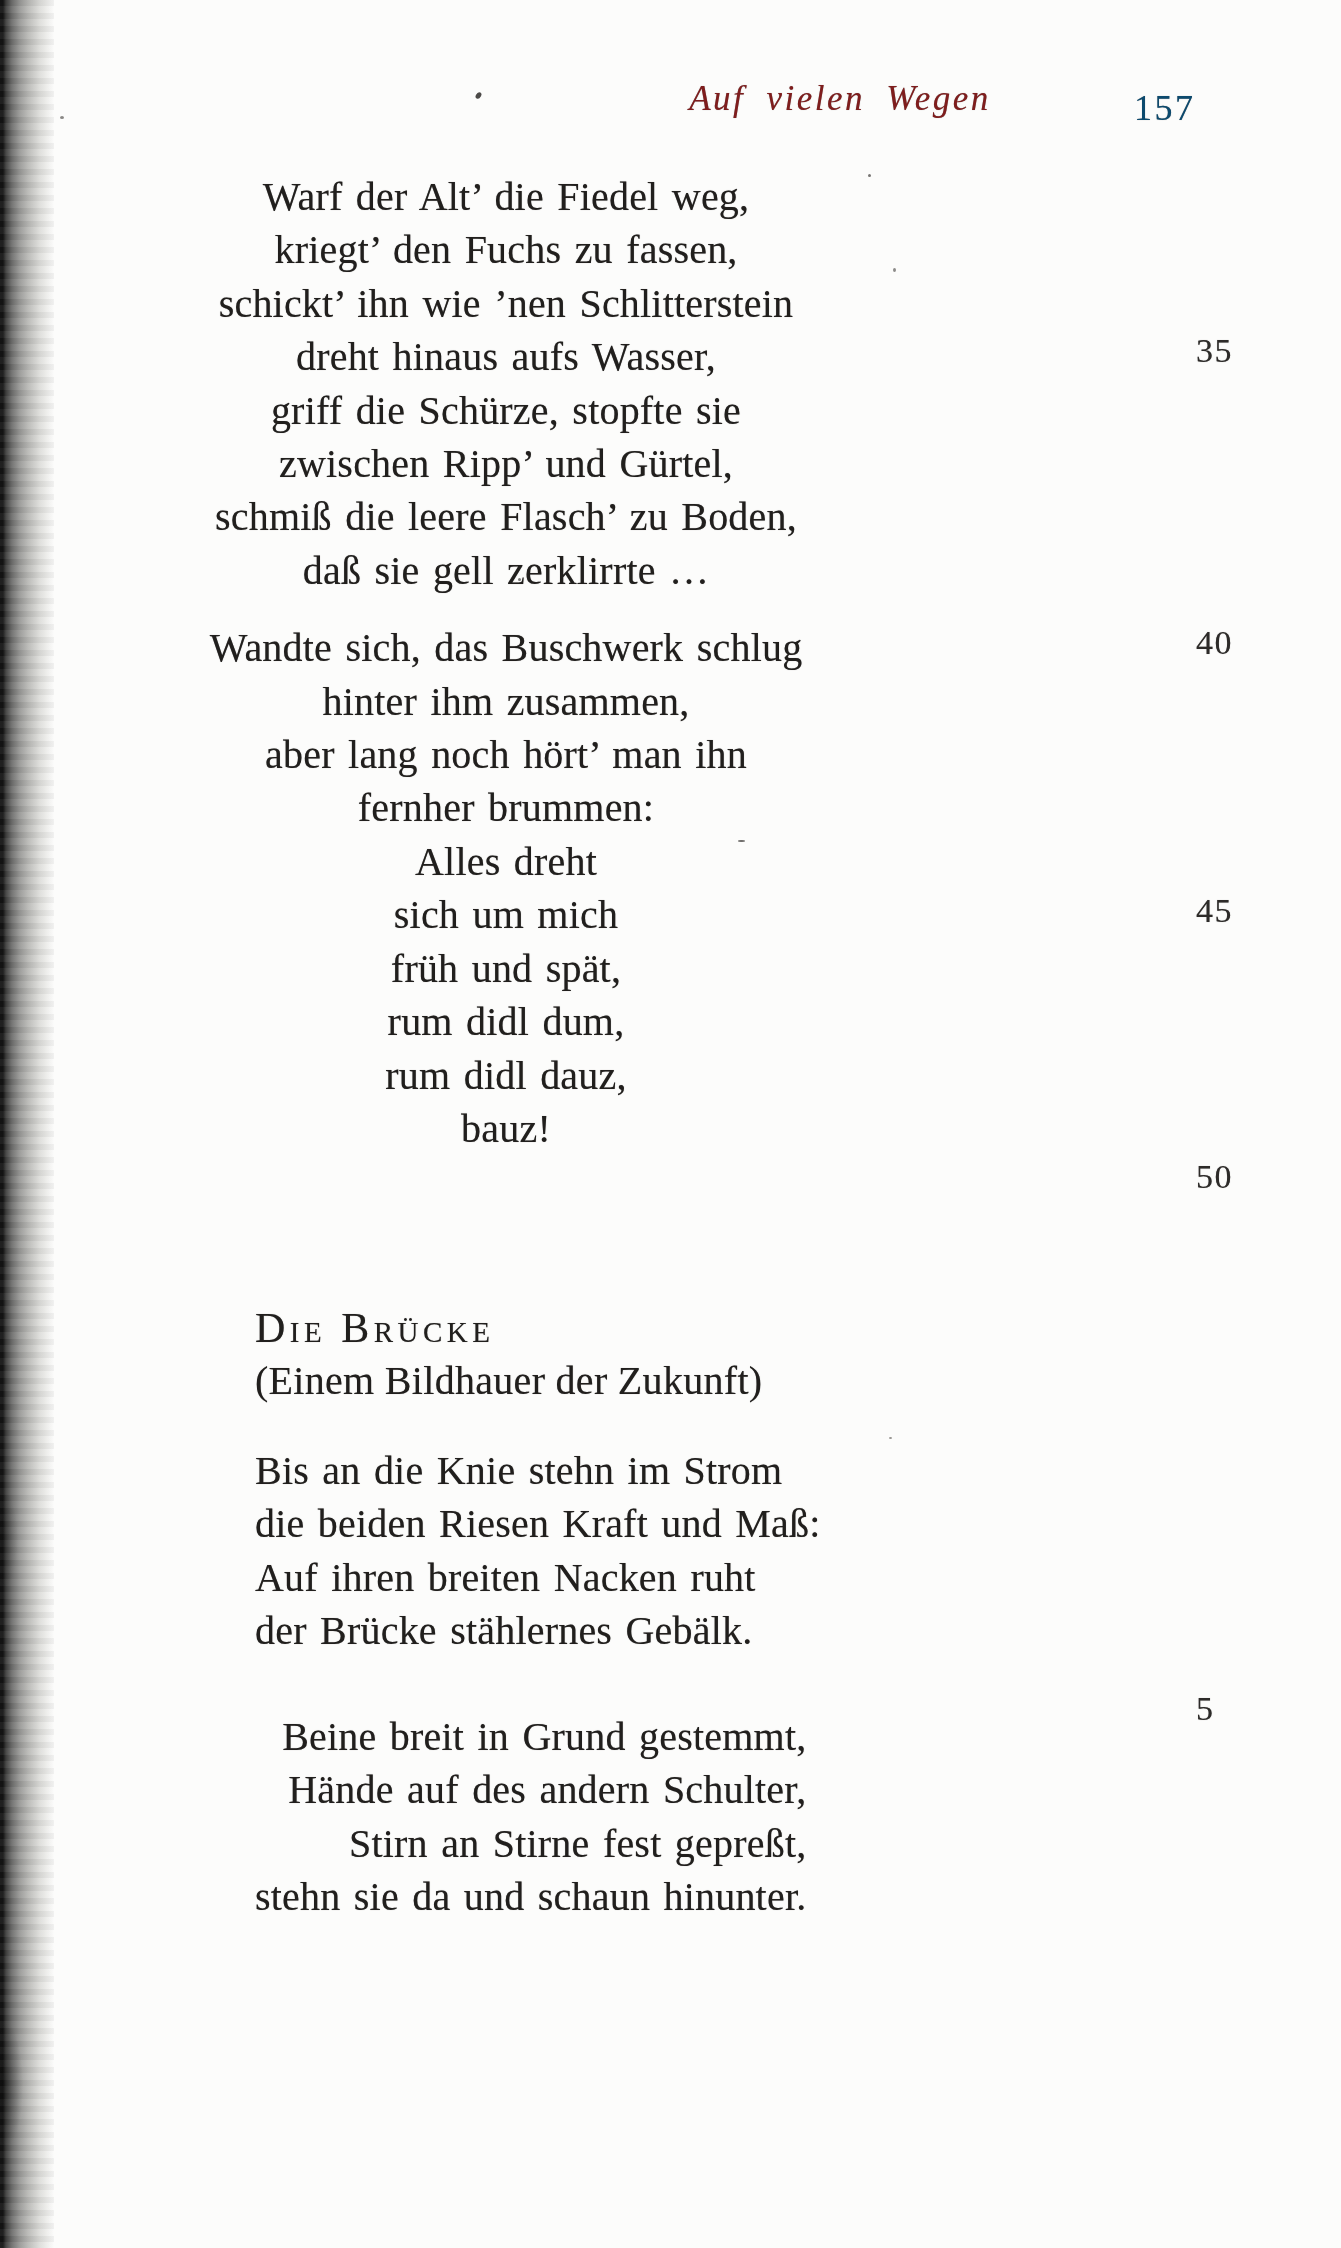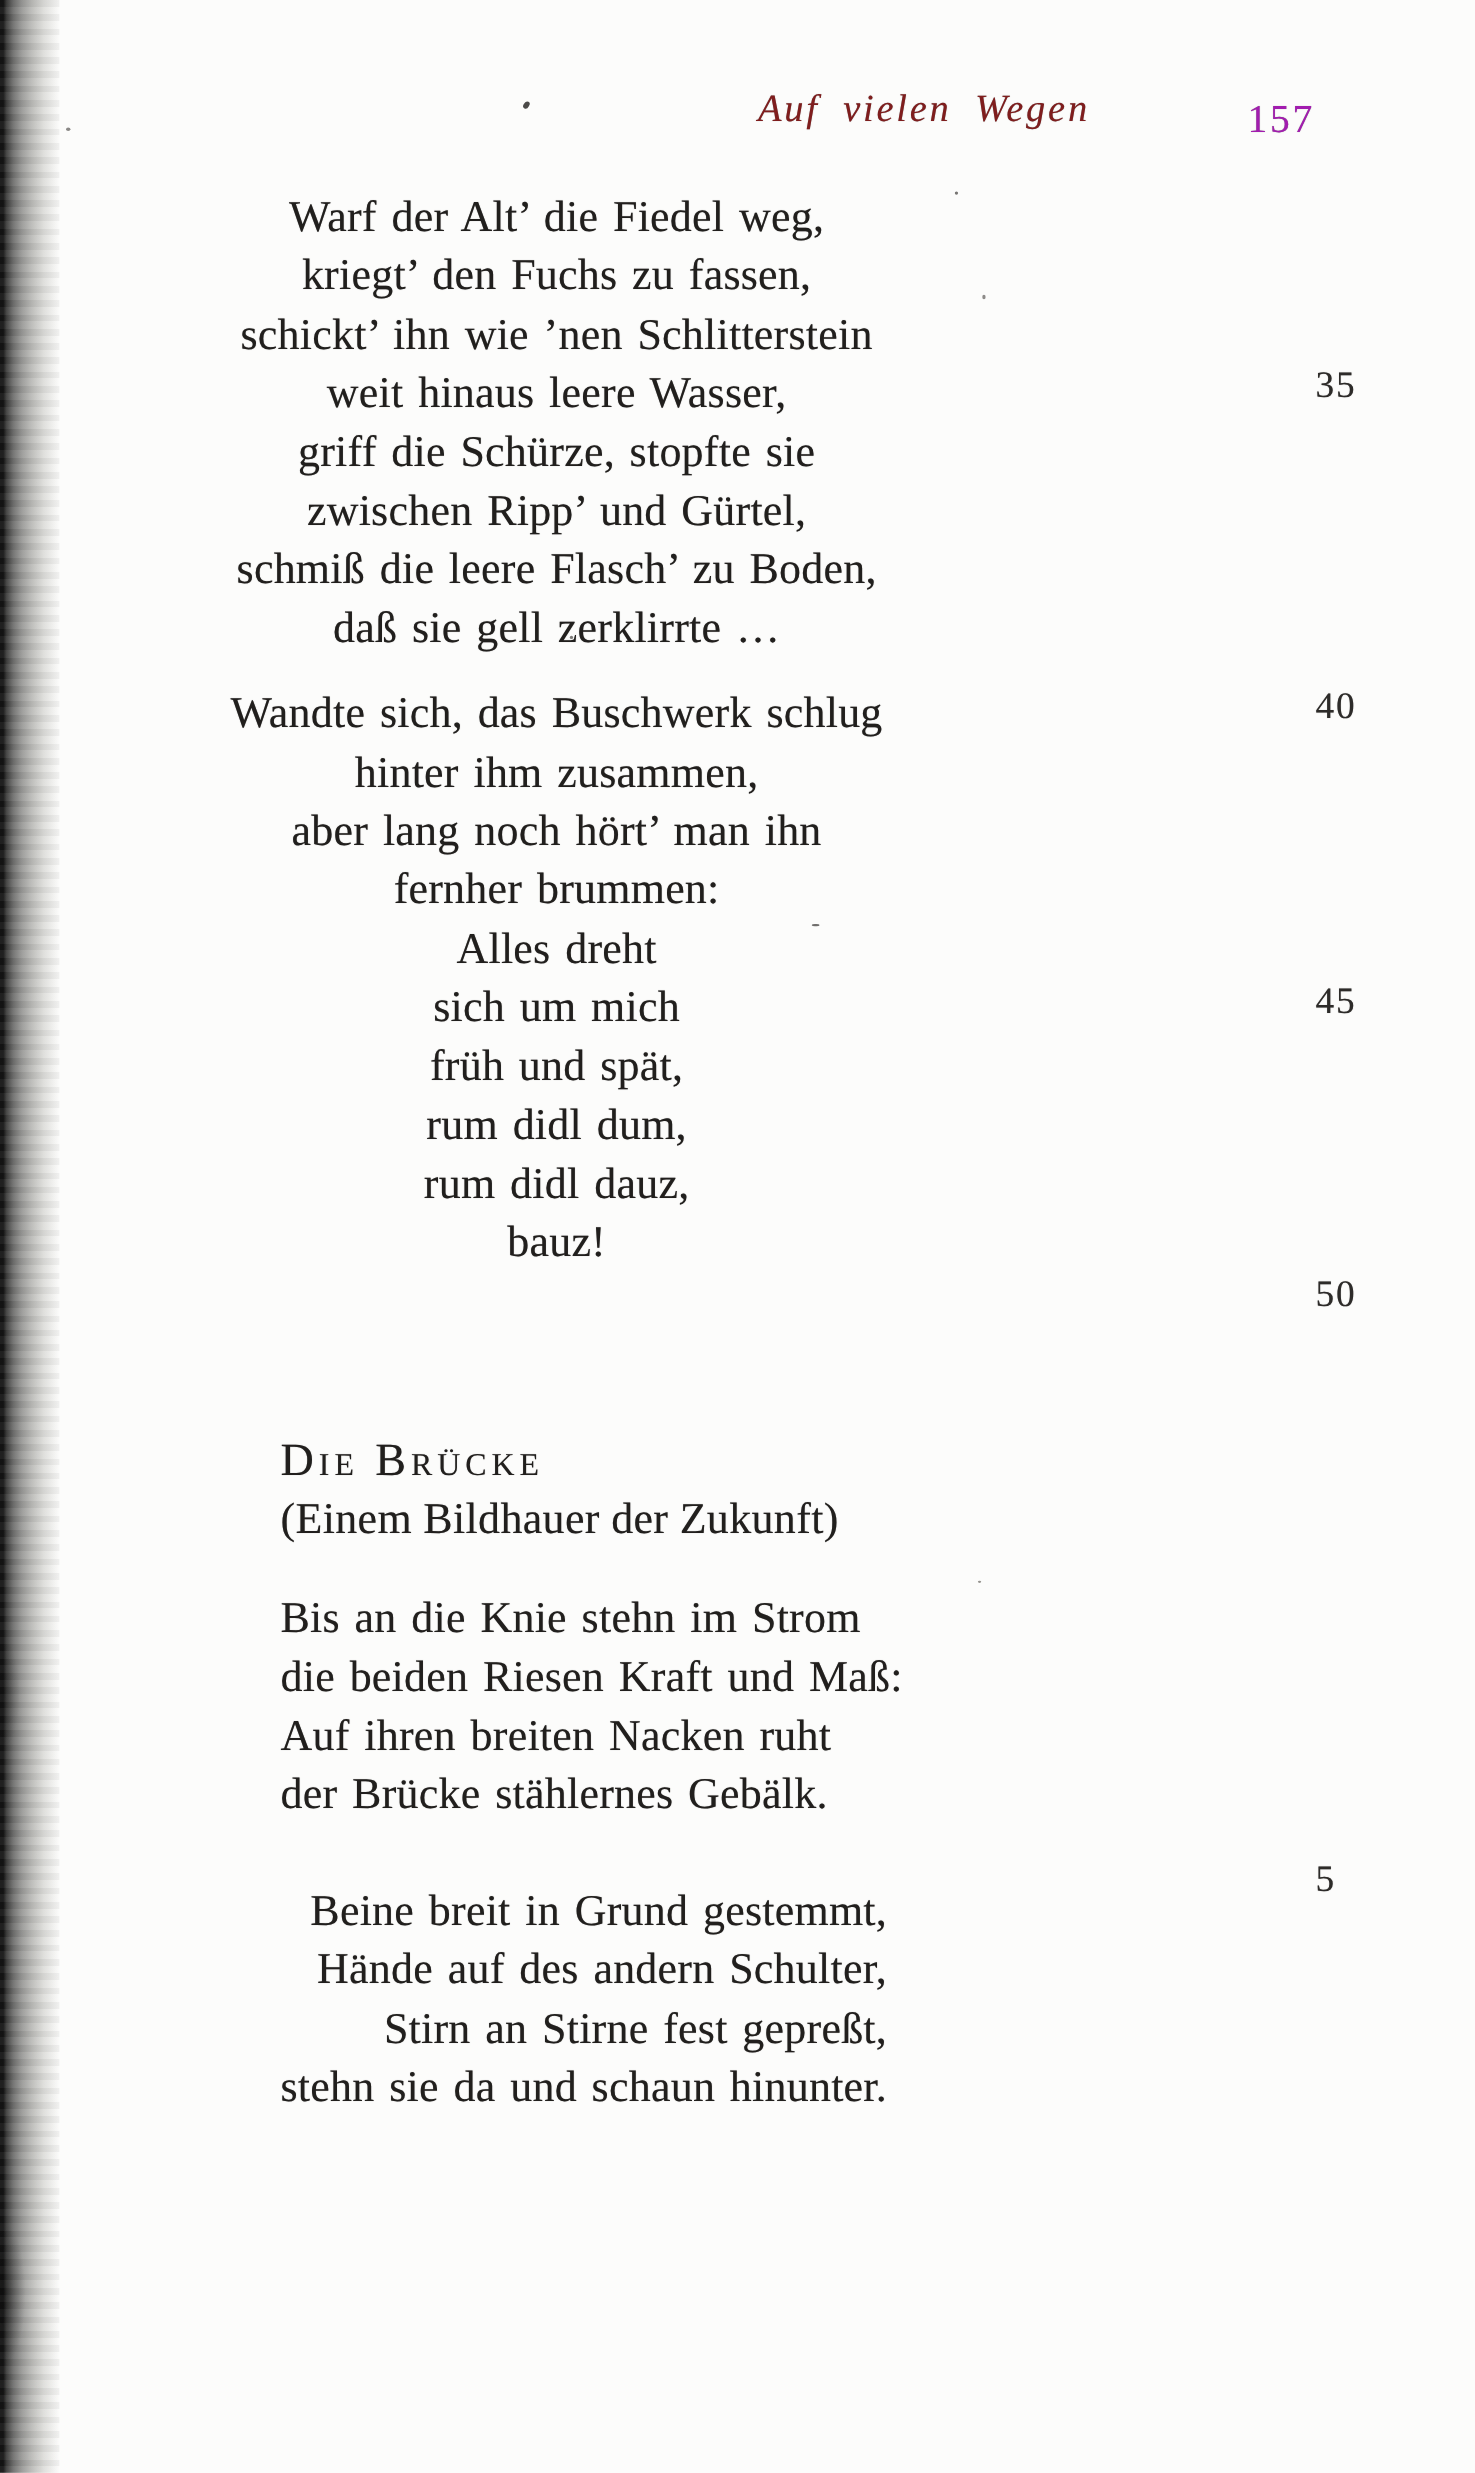--- a/index.html
+++ b/index.html
@@ -25,21 +25,21 @@
       repeating-linear-gradient(180deg, rgba(0,0,0,0.045) 0 6px, rgba(255,255,255,0.05) 6px 13px);
   }
   .running-title{
     position:absolute;left:590px;width:500px;top:80px;text-align:center;
     font-style:italic;font-size:35px;line-height:1.1;
     letter-spacing:2.5px;word-spacing:10px;color:#7f1d1d;
     text-shadow:0 0 0.7px rgba(40,38,36,0.55);
   }
   .page-number{
     position:absolute;left:1134px;top:90px;width:70px;
-    font-size:36px;line-height:1;letter-spacing:2.5px;color:#a21caf;
+    font-size:36px;line-height:1;letter-spacing:2.5px;color:#0c4a6e;
     text-shadow:0 0 0.7px rgba(40,38,36,0.55);
   }
   .verse{
     font-size:40px;line-height:53.4px;letter-spacing:0.2px;word-spacing:0.08em;
     text-shadow:0 0 0.7px rgba(33,31,29,0.55);
   }
   .poem-continuation{position:absolute;left:150px;top:170px;width:712px;text-align:center;}
   .stanza + .stanza{margin-top:24px;}
   .bruecke-title{
     position:absolute;left:255px;top:1303px;
@@ -82,21 +82,21 @@
 
   <div class="running-title">Auf vielen Wegen</div>
 
   <div class="page-number">157</div>
 
   <div class="poem-continuation">
     <div class="stanza">
       <div class="verse">Warf der Alt’ die Fiedel weg,</div>
       <div class="verse">kriegt’ den Fuchs zu fassen,</div>
       <div class="verse">schickt’ ihn wie ’nen Schlitterstein</div>
-      <div class="verse">weit hinaus leere Wasser,</div>
+      <div class="verse">dreht hinaus aufs Wasser,</div>
       <div class="verse">griff die Schürze, stopfte sie</div>
       <div class="verse">zwischen Ripp’ und Gürtel,</div>
       <div class="verse">schmiß die leere Flasch’ zu Boden,</div>
       <div class="verse">daß sie gell zerklirrte …</div>
     </div>
     <div class="stanza">
       <div class="verse">Wandte sich, das Buschwerk schlug</div>
       <div class="verse">hinter ihm zusammen,</div>
       <div class="verse">aber lang noch hört’ man ihn</div>
       <div class="verse">fernher brummen:</div>

